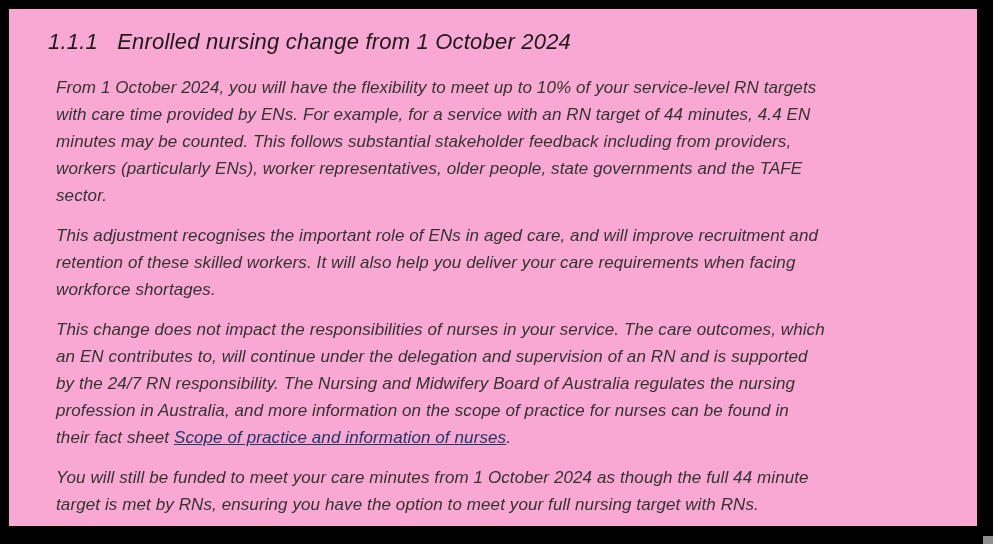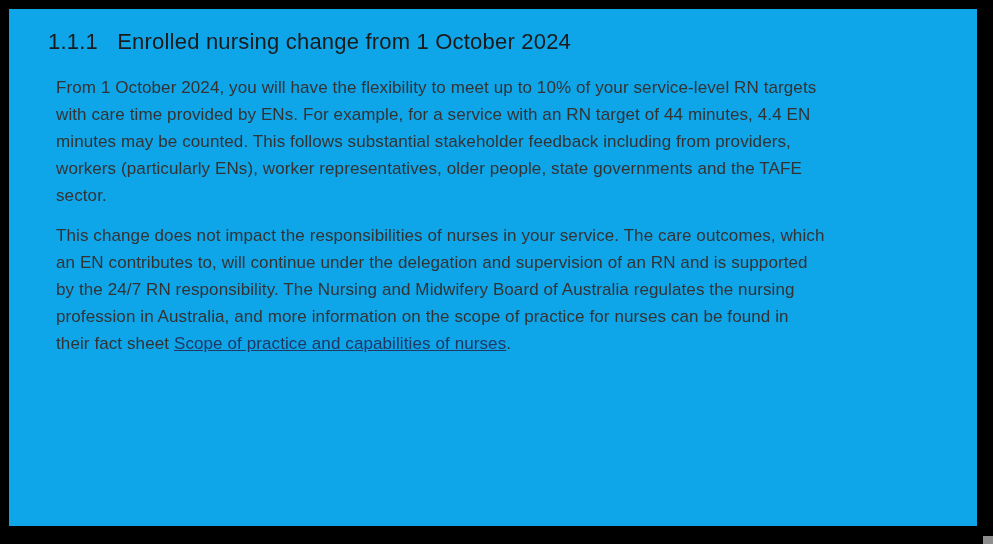--- a/index.html
+++ b/index.html
@@ -15,24 +15,25 @@
     box-sizing: border-box;
     font-family: "Liberation Sans", sans-serif;
     overflow: hidden;
   }
   .page {
     position: absolute;
     top: 9px;
     left: 9px;
     right: 16px;
     bottom: 18px;
-    background: #0ea5e9;
+    background: #f9a8d4;
     box-sizing: border-box;
     padding: 18px 20px 10px 39px;
     overflow: hidden;
+    font-style: italic;
   }
   h1.section-heading {
     margin: 0 0 17px 0;
     font-size: 22px;
     font-weight: 400;
     color: #1b1b1b;
     letter-spacing: 0.2px;
     line-height: 30px;
   }
   h1.section-heading .section-number {
@@ -74,23 +75,28 @@
       <span class="section-number">1.1.1</span>
       <span class="section-title">Enrolled nursing change from 1 October 2024</span>
     </h1>
 
     <p class="body-para">From 1 October 2024, you will have the flexibility to meet up to 10% of your service-level RN targets
 with care time provided by ENs. For example, for a service with an RN target of 44 minutes, 4.4 EN
 minutes may be counted. This follows substantial stakeholder feedback including from providers,
 workers (particularly ENs), worker representatives, older people, state governments and the TAFE
 sector.</p>
 
+    <p class="body-para">This adjustment recognises the important role of ENs in aged care, and will improve recruitment and
+retention of these skilled workers. It will also help you deliver your care requirements when facing
+workforce shortages.</p>
 
     <p class="body-para"><span>This change does not impact the responsibilities of nurses in your service. The care outcomes, which
 an EN contributes to, will continue under the delegation and supervision of an RN and is supported
 by the 24/7 RN responsibility. The Nursing and Midwifery Board of Australia regulates the nursing
 profession in Australia, and more information on the scope of practice for nurses can be found in
-their fact sheet </span><a class="doc-link" href="#">Scope of practice and capabilities of nurses</a><span>.</span></p>
+their fact sheet </span><a class="doc-link" href="#">Scope of practice and information of nurses</a><span>.</span></p>
 
+    <p class="body-para">You will still be funded to meet your care minutes from 1 October 2024 as though the full 44 minute
+target is met by RNs, ensuring you have the option to meet your full nursing target with RNs.</p>
 
   </div>
   <div class="corner-artifact"></div>
 </div>
 
 </body></html>

